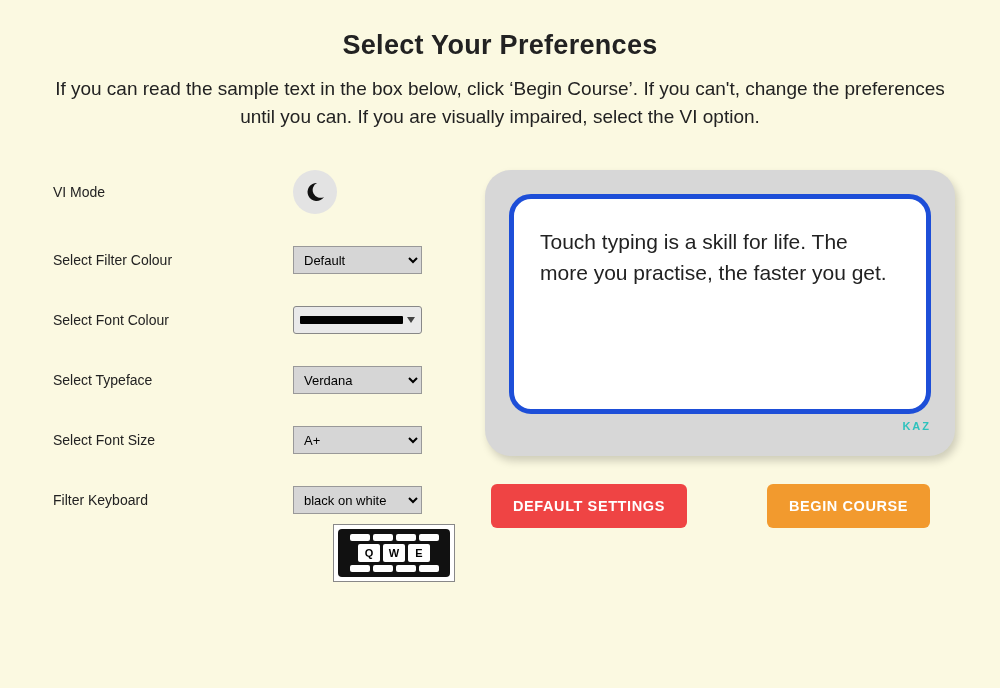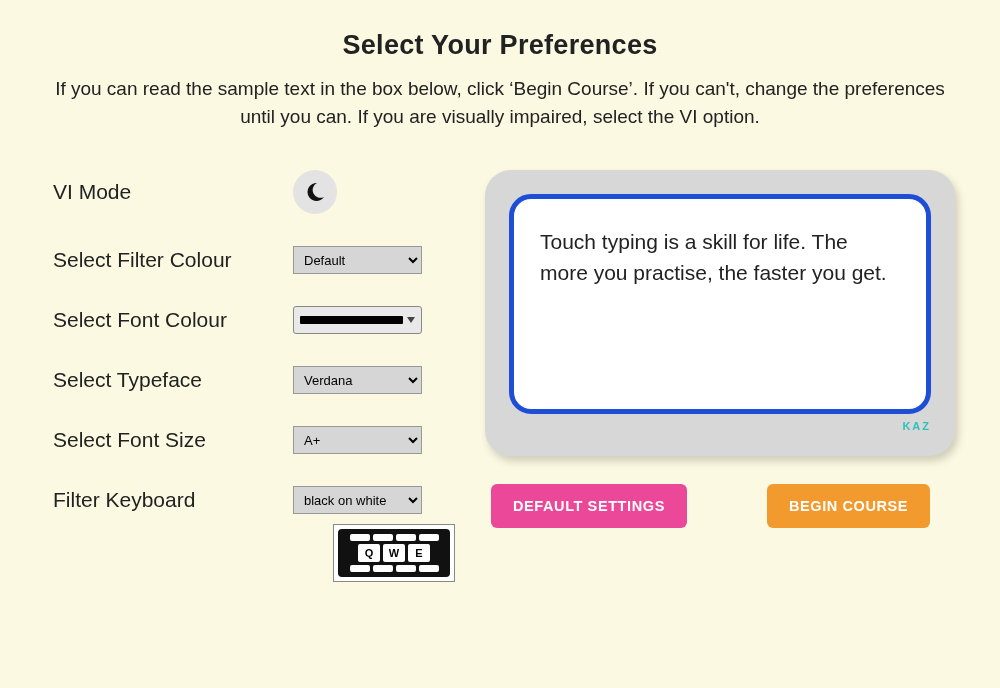--- a/index.html
+++ b/index.html
@@ -37,21 +37,21 @@
     flex: 0 0 390px;
     padding-left: 8px;
   }
   .row {
     display: flex;
     align-items: center;
     margin-bottom: 32px;
   }
   .row .label {
     flex: 0 0 240px;
-    font-size: 21px;
+    font-size: 14px;
     font-weight: 400;
   }
   .row .control {
     flex: 1;
   }
   .moon-btn {
     width: 44px;
     height: 44px;
     border-radius: 50%;
     background: #e3e3e3;
@@ -178,21 +178,21 @@
     border: none;
     border-radius: 6px;
     padding: 14px 22px;
     font-size: 14.5px;
     font-weight: 700;
     letter-spacing: 0.6px;
     color: #fff;
     cursor: pointer;
     font-family: Verdana, Geneva, sans-serif;
   }
-  .btn-default { background: #ec4899; }
+  .btn-default { background: #ef4444; }
   .btn-begin   { background: #f29a2e; }
 </style>
 </head>
 <body>
 
 <div class="page">
   <h1 class="title">Select Your Preferences</h1>
   <p class="subtitle">If you can read the sample text in the box below, click ‘Begin Course’. If you can't, change the preferences until you can. If you are visually impaired, select the VI option.</p>
 
   <div class="content">

